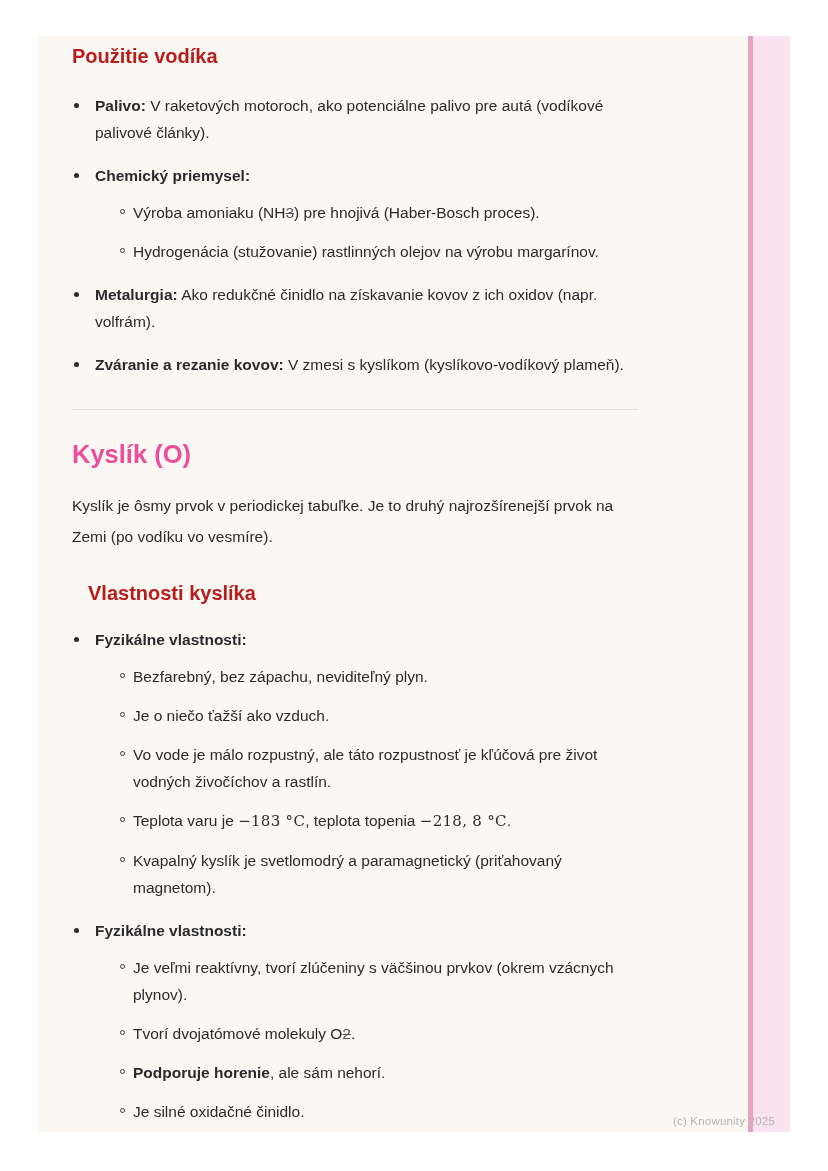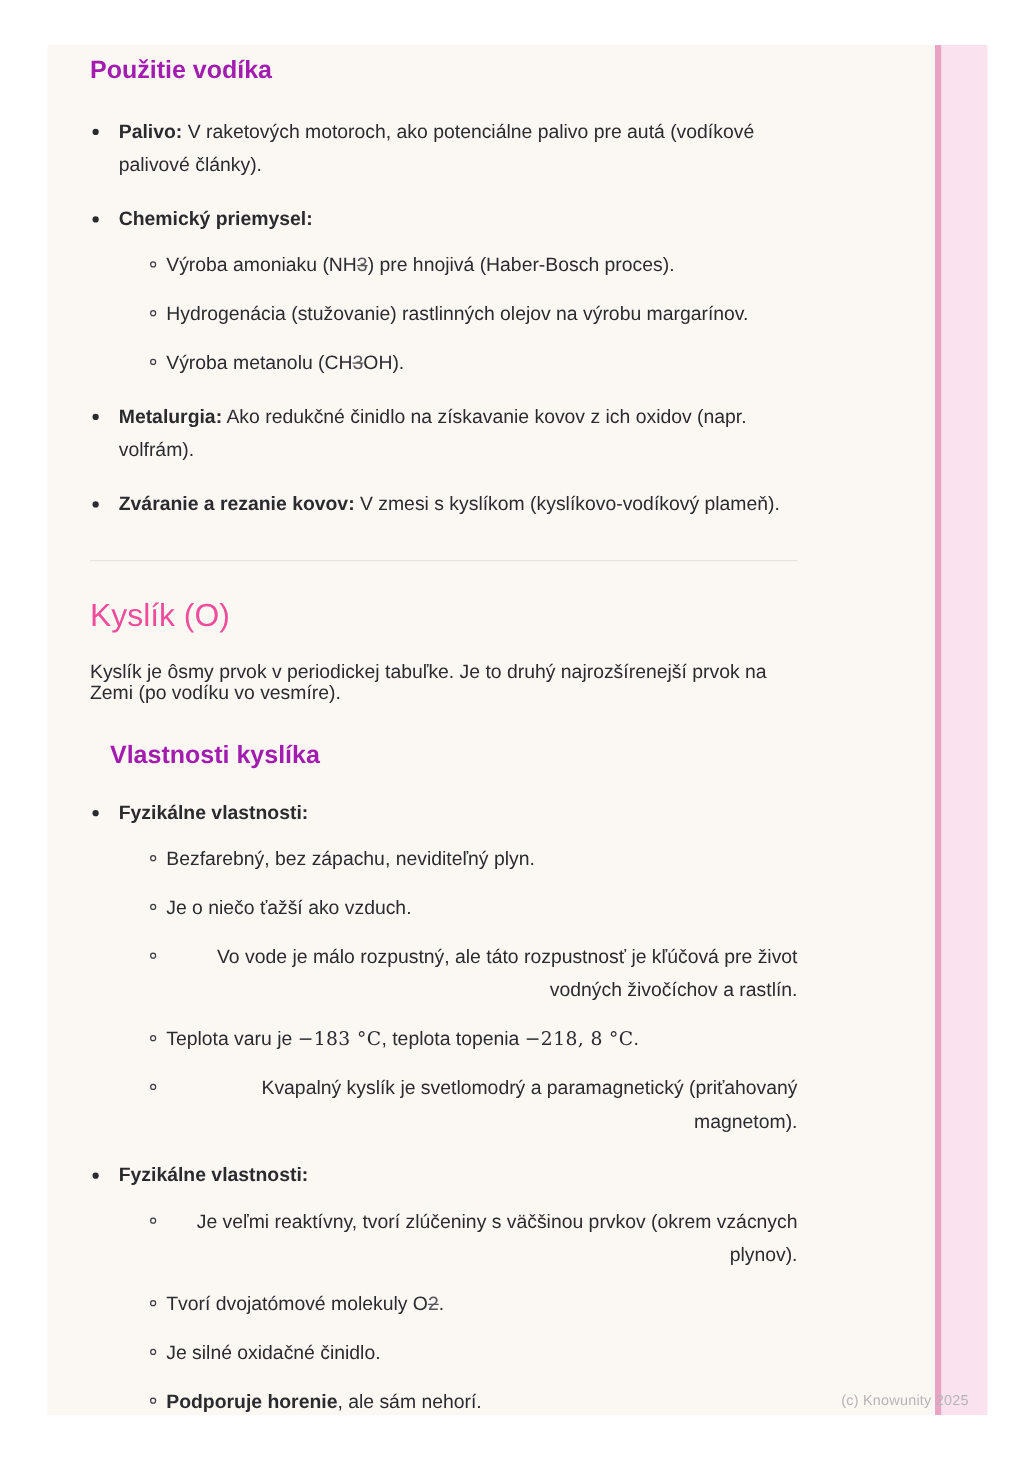--- a/index.html
+++ b/index.html
@@ -30,41 +30,41 @@
     background: #eaa4c3;
   }
   .content {
     position: absolute;
     left: 34px; top: 0;
     width: 566px;
     padding-top: 7px;
     color: #2b2b2e;
   }
   .h3 {
-    color: #a21caf;
+    color: #b91c1c;
     font-size: 20px;
     font-weight: 700;
     line-height: 26px;
     margin: 0 0 23px 0;
   }
   .h3.mid { margin: 0 0 20px 16px; }
   .h2 {
     color: #ee4d9c;
     font-size: 25.5px;
-    font-weight: 400;
+    font-weight: 700;
     line-height: 30px;
     margin: 0 0 21px 0;
   }
   .para {
     font-size: 15.5px;
-    line-height: 17px;
+    line-height: 31px;
     margin: 0 0 28px 0;
   }
   .li1 { display: flex; align-items: flex-start; margin: 0 0 16px 0; }
-  .li2 { display: flex; align-items: flex-start; margin: 0 0 12px 0; text-align: right; }
+  .li2 { display: flex; align-items: flex-start; margin: 0 0 12px 0; }
   .sublist { padding-left: 25px; margin-top: 10px; }
   .sublist .li2:last-child { margin-bottom: 0; }
   .dot {
     flex: 0 0 auto;
     width: 5px; height: 5px;
     border-radius: 50%;
     background: #2b2b2e;
     margin: 11px 16px 0 2px;
   }
   .ring {
@@ -125,24 +125,20 @@
         <p class="txt"><span class="b">Chemický priemysel:</span></p>
         <div class="sublist">
           <div class="li2">
             <span class="ring"></span>
             <p class="txt"><span>Výroba amoniaku (NH</span><span class="strike">3</span><span>) pre hnojivá (Haber-Bosch proces).</span></p>
           </div>
           <div class="li2">
             <span class="ring"></span>
             <p class="txt">Hydrogenácia (stužovanie) rastlinných olejov na výrobu margarínov.</p>
           </div>
-          <div class="li2">
-            <span class="ring"></span>
-            <p class="txt"><span>Výroba metanolu (CH</span><span class="strike">3</span><span>OH).</span></p>
-          </div>
         </div>
       </div>
     </div>
 
     <div class="li1">
       <span class="dot"></span>
       <p class="txt"><span class="b">Metalurgia:</span><span> Ako redukčné činidlo na získavanie kovov z ich oxidov (napr. volfrám).</span></p>
     </div>
 
     <div class="li1">
@@ -195,25 +191,25 @@
           <div class="li2">
             <span class="ring"></span>
             <p class="txt">Je veľmi reaktívny, tvorí zlúčeniny s väčšinou prvkov (okrem vzácnych plynov).</p>
           </div>
           <div class="li2">
             <span class="ring"></span>
             <p class="txt"><span>Tvorí dvojatómové molekuly O</span><span class="strike">2</span><span>.</span></p>
           </div>
           <div class="li2">
             <span class="ring"></span>
+            <p class="txt"><span class="b">Podporuje horenie</span><span>, ale sám nehorí.</span></p>
+          </div>
+          <div class="li2">
+            <span class="ring"></span>
             <p class="txt">Je silné oxidačné činidlo.</p>
-          </div>
-          <div class="li2">
-            <span class="ring"></span>
-            <p class="txt"><span class="b">Podporuje horenie</span><span>, ale sám nehorí.</span></p>
           </div>
           <div class="li2">
 
             <p class="txt"></p>
           </div>
         </div>
       </div>
     </div>
 
   </div>

